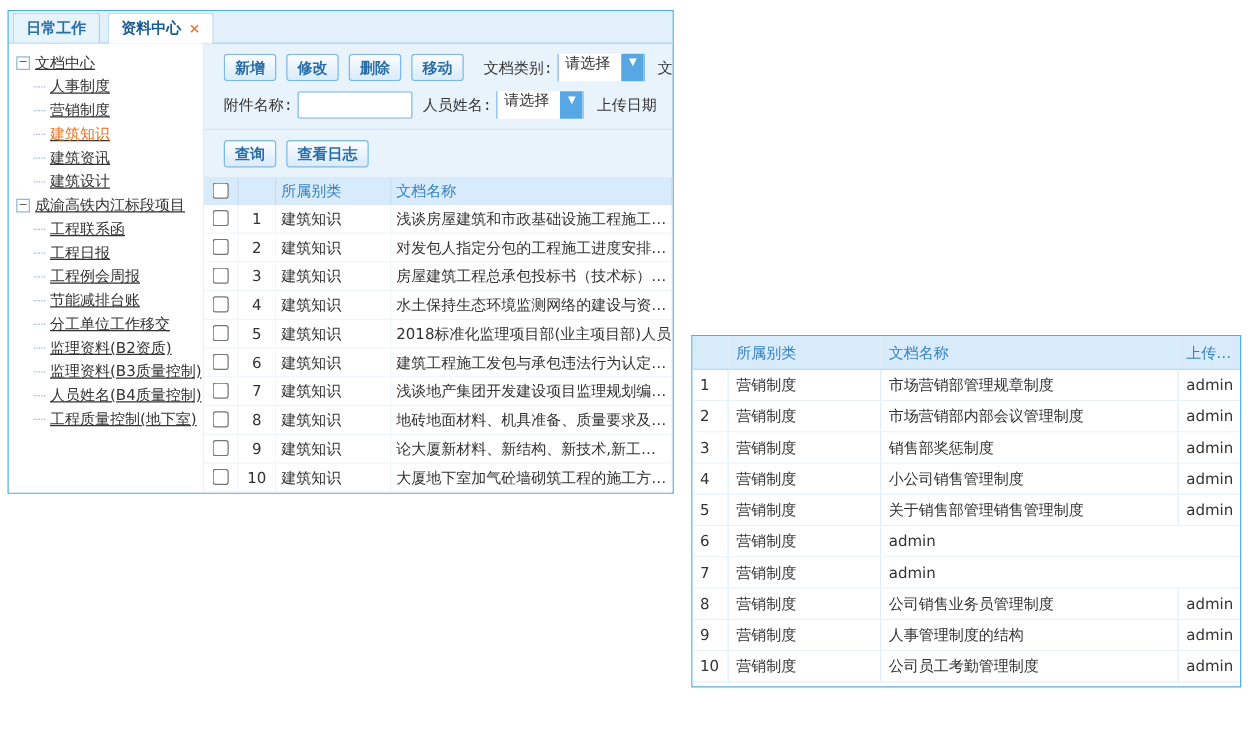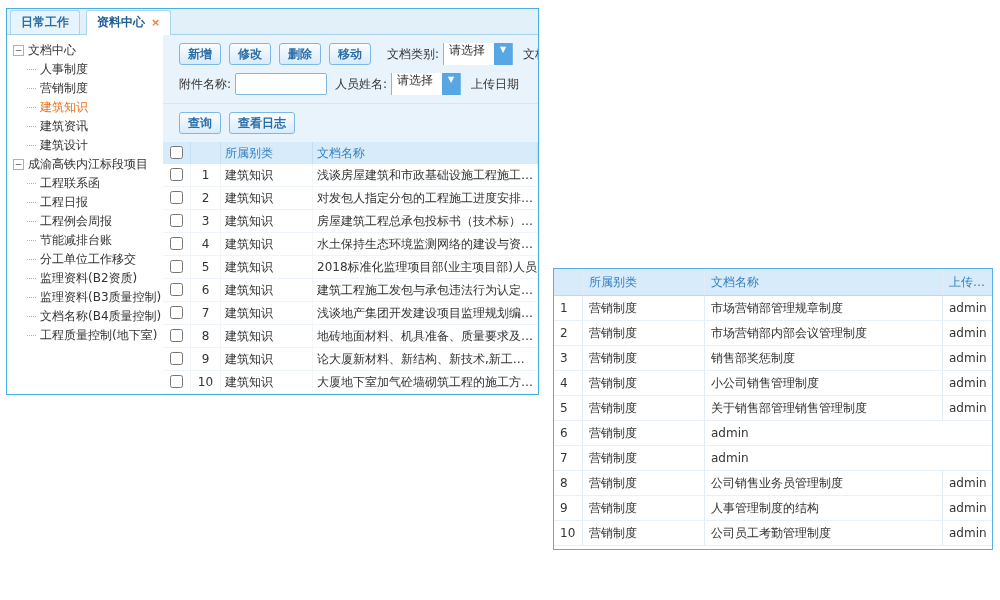--- a/index.html
+++ b/index.html
@@ -23,21 +23,21 @@
     border:1px solid #aed5f0; border-bottom:none; border-radius:3px 3px 0 0;
     color:#2a6ea8; font-weight:bold; background:#e8f4fc; cursor:pointer; white-space:nowrap;
   }
   .tab.active {
     background:#fff; color:#1c5c94; height:25px; line-height:23px; margin-bottom:-1px;
   }
   .tab .close { color:#f07830; margin-left:6px; font-weight:bold; font-size:11px; }
 
   .body-row { display:flex; height:360px; }
   .sidebar { width:156px; flex:none; padding-top:6px; overflow:hidden; background:#fff; }
-  .titem { height:19px; line-height:19px; white-space:nowrap; cursor:pointer; overflow:hidden; }
+  .titem { height:19px; line-height:19px; white-space:nowrap; cursor:pointer; overflow:hidden;text-decoration:underline; }
   .titem.root  { padding-left:6px; }
   .titem.child { padding-left:20px; }
   .titem.child::before {
     content:""; display:inline-block; width:9px; height:1px;
     border-top:1px dotted #9bb6cc; margin-right:4px; vertical-align:middle;
   }
   .tbox {
     display:inline-block; width:11px; height:11px; line-height:8px; text-align:center;
     border:1px solid #95b8cf; background:#fff; font-size:9px; color:#555;
     margin-right:4px; vertical-align:middle;
@@ -48,21 +48,21 @@
   .main { flex:1; min-width:0; display:flex; flex-direction:column; background:#a3a3a3; }
   .panel-top { background:#e9f3fc; flex:none; }
   .trow { display:flex; align-items:center; height:22px; margin:0 0 8px 16px; white-space:nowrap; overflow:hidden; }
   .trow.first { margin-top:8px; }
   .btn {
     height:22px; line-height:20px; padding:0 8px; margin-right:8px;
     border:1px solid #7db9e8; border-radius:3px;
     background:linear-gradient(#fbfdff,#d8ebfa); color:#2a6ea8; font-weight:bold;
     font-size:12px; font-family:inherit; cursor:pointer; white-space:nowrap;
   }
-  .flabel { margin:0 4px 0 8px; color:#333; }
+  .flabel { margin:0 4px 0 8px; color:#333;font-family:Liberation Mono, monospace; }
   .combo {
     display:inline-flex; width:70px; height:31px; border:1px solid #7db9e8;
     border-radius:2px; background:#fff; overflow:hidden; cursor:pointer; flex:none;
   }
   .combo .ctext { flex:1; padding:0 5px; line-height:20px; overflow:hidden; }
   .combo .carrow {
     width:18px; flex:none; background:#56a7e4; color:#fff; text-align:center;
     line-height:20px; font-size:8px;
   }
   .tinput {
@@ -134,21 +134,21 @@
       <div class="titem root">
         <span class="tbox">−</span><span class="tlabel">成渝高铁内江标段项目</span>
       </div>
       <div class="titem child"><span class="tlabel">工程联系函</span></div>
       <div class="titem child"><span class="tlabel">工程日报</span></div>
       <div class="titem child"><span class="tlabel">工程例会周报</span></div>
       <div class="titem child"><span class="tlabel">节能减排台账</span></div>
       <div class="titem child"><span class="tlabel">分工单位工作移交</span></div>
       <div class="titem child"><span class="tlabel">监理资料(B2资质)</span></div>
       <div class="titem child"><span class="tlabel">监理资料(B3质量控制)</span></div>
-      <div class="titem child"><span class="tlabel">文档名称(B4质量控制)</span></div>
+      <div class="titem child"><span class="tlabel">人员姓名(B4质量控制)</span></div>
       <div class="titem child"><span class="tlabel">工程质量控制(地下室)</span></div>
     </div>
 
     <div class="main">
       <div class="panel-top">
         <div class="trow first">
           <button class="btn">新增</button>
           <button class="btn">修改</button>
           <button class="btn">删除</button>
           <button class="btn">移动</button>

